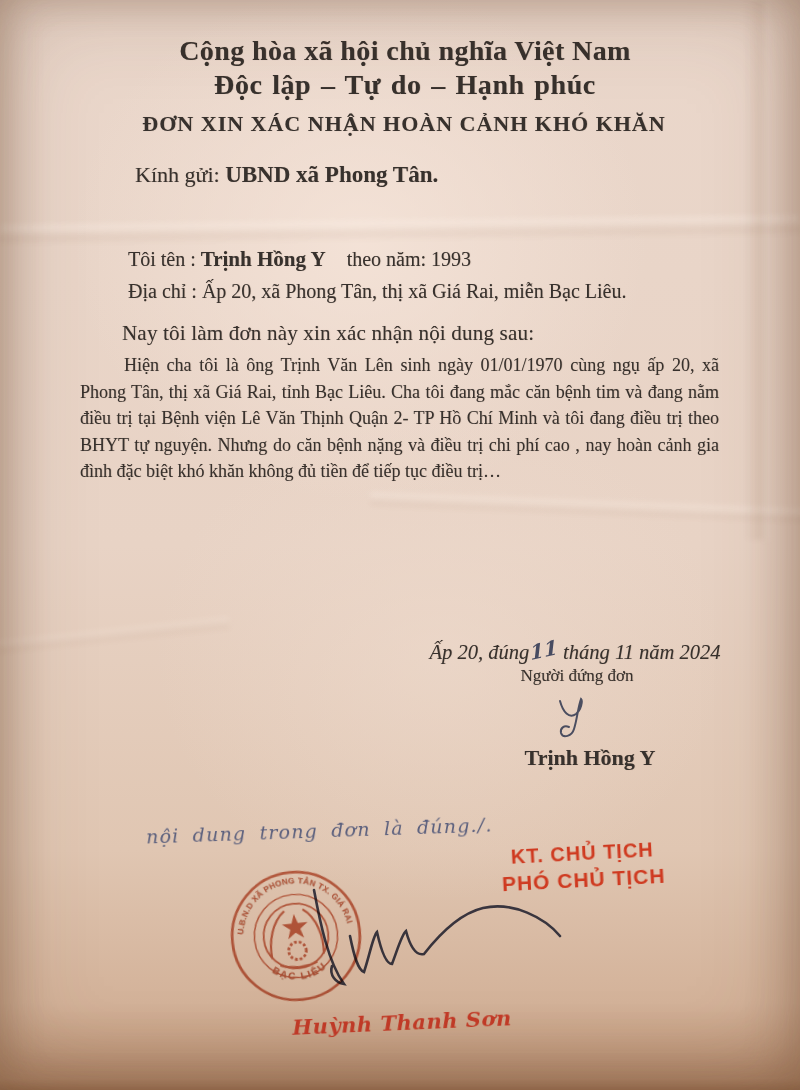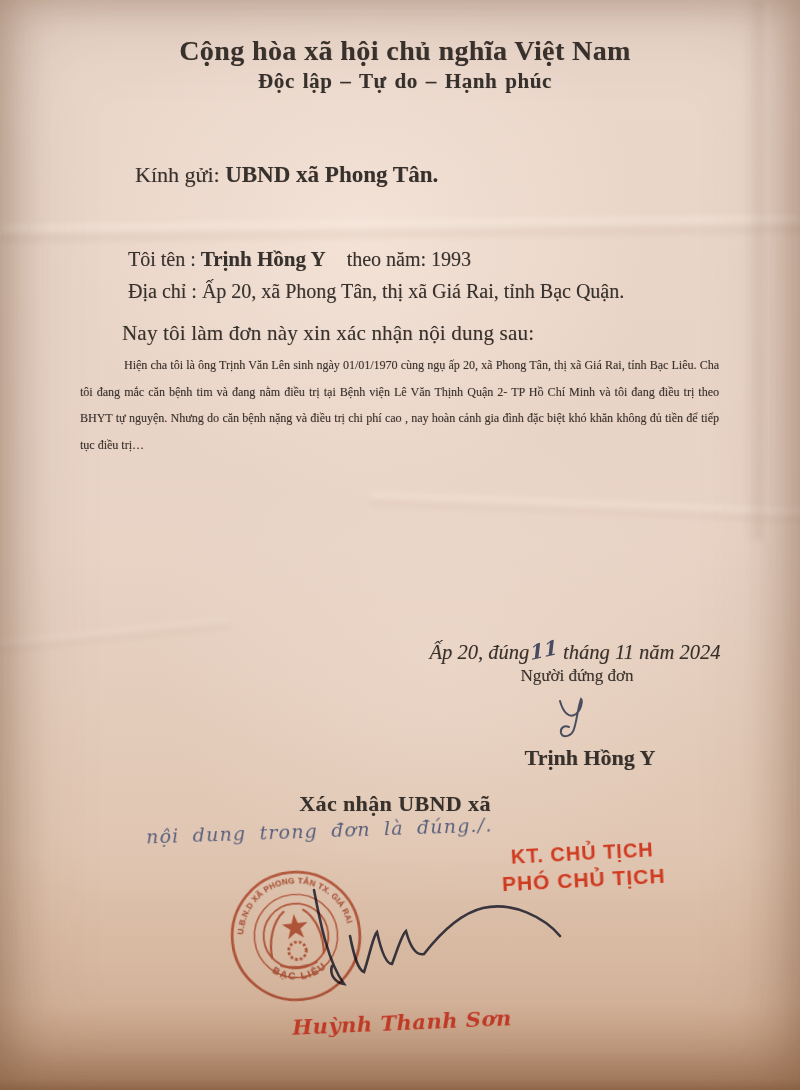--- a/index.html
+++ b/index.html
@@ -26,31 +26,31 @@
   .crease-h1{top:220px;left:0;width:800px;height:20px;transform:rotate(-.7deg);opacity:.5;
     background:linear-gradient(180deg,rgba(255,246,238,.55) 20%,rgba(130,88,62,.16) 70%,rgba(130,88,62,0));}
   .crease-h2{top:500px;left:370px;width:440px;height:16px;transform:rotate(2.2deg);opacity:.45;
     background:linear-gradient(180deg,rgba(255,246,238,.5) 25%,rgba(130,88,62,.15) 75%,rgba(130,88,62,0));}
   .crease-v1{top:0;left:744px;width:26px;height:540px;opacity:.6;
     background:linear-gradient(90deg,rgba(130,88,62,0),rgba(130,88,62,.15) 60%,rgba(255,246,238,.3));}
   .crease-d1{top:630px;left:-30px;width:260px;height:14px;transform:rotate(-6deg);opacity:.4;
     background:linear-gradient(180deg,rgba(255,246,238,.5),rgba(130,88,62,.14) 80%,rgba(130,88,62,0));}
 
   .nat-line1{top:35px;left:10px;width:790px;font-size:28px;font-weight:bold;letter-spacing:.4px;}
-  .nat-line2{top:69px;left:10px;width:790px;font-size:21px;font-weight:bold;letter-spacing:.6px;word-spacing:2px;}
+  .nat-line2{top:69px;left:10px;width:790px;font-size:28px;font-weight:bold;letter-spacing:.6px;word-spacing:2px;}
   .doc-title{top:111px;left:8px;width:792px;font-size:22px;font-weight:bold;letter-spacing:1px;}
   .recipient{top:162px;left:135px;font-size:22px;}
   .recipient b{font-size:23px;text-align:center;}
   .decl-line{font-size:20px;}
   .decl-name{top:247px;left:128px;}
   .decl-name b{font-size:21px;}
   .decl-name .gap{margin-left:16px;}
   .decl-address{top:280px;left:128px;}
   .statement-heading{top:321px;left:122px;font-size:21px;font-weight:normal;letter-spacing:.2px;}
-  .body-paragraphs{top:352px;left:80px;width:639px;font-size:12px;line-height:26.5px;text-align:justify;}
+  .body-paragraphs{top:352px;left:80px;width:639px;font-size:18px;line-height:26.5px;text-align:justify;}
   .body-paragraphs p{text-indent:44px;}
   .date-line{top:640px;left:390px;width:370px;font-style:italic;font-size:20.5px;}
   .hw-day{display:inline-block;font-family:"DejaVu Serif",serif;font-style:italic;font-weight:bold;
     color:#474b61;font-size:20px;transform:rotate(-12deg) skewX(-8deg);margin:0 5px 0 1px;position:relative;top:-2px;text-shadow:none;}
   .signer-role{top:666px;left:437px;width:280px;font-size:17px;}
   .signer-name{top:745px;left:450px;width:280px;font-size:22px;font-weight:bold;}
   .confirm-heading{top:791px;left:200px;width:390px;font-size:22px;font-weight:bold;letter-spacing:.4px;}
   .hw-note{top:818px;left:146px;width:430px;font-family:"DejaVu Serif",serif;font-style:italic;
     color:var(--pen-blue);font-size:19px;letter-spacing:1.2px;word-spacing:6px;transform:rotate(-2deg);
     text-shadow:none;filter:blur(.2px);}
@@ -72,56 +72,56 @@
 <div class="page">
 
   <div class="crease crease-h1"></div>
   <div class="crease crease-h2"></div>
   <div class="crease crease-v1"></div>
   <div class="crease crease-d1"></div>
 
   <div class="abs center nat-line1">Cộng hòa xã hội chủ nghĩa Việt Nam</div>
   <div class="abs center nat-line2">Độc lập – Tự do – Hạnh phúc</div>
 
+  <div class="abs center doc-title">ĐƠN XIN XÁC NHẬN HOÀN CẢNH KHÓ KHĂN</div>
 
   <div class="abs recipient">
     <span>Kính gửi:</span>
     <b>UBND xã Phong Tân.</b>
   </div>
 
   <div class="abs decl-line decl-name">
     <span>Tôi tên :</span>
     <b>Trịnh Hồng Y</b>
     <span class="gap">theo năm:</span>
     <span>1993</span>
   </div>
   <div class="abs decl-line decl-address">
     <span>Địa chỉ :</span>
-    <span>Ấp 20, xã Phong Tân, thị xã Giá Rai, tỉnh Bạc Quận.</span>
+    <span>Ấp 20, xã Phong Tân, thị xã Giá Rai, miễn Bạc Liêu.</span>
   </div>
 
   <div class="abs statement-heading">Nay tôi làm đơn này xin xác nhận nội dung sau:</div>
 
   <div class="abs body-paragraphs">
     <p>Hiện cha tôi là ông Trịnh Văn Lên sinh ngày 01/01/1970 cùng ngụ ấp 20, xã Phong Tân, thị xã Giá Rai, tỉnh Bạc Liêu. Cha tôi đang mắc căn bệnh tim và đang nằm điều trị tại Bệnh viện Lê Văn Thịnh Quận 2- TP Hồ Chí Minh và tôi đang điều trị theo BHYT tự nguyện. Nhưng do căn bệnh nặng và điều trị chi phí cao , nay hoàn cảnh gia đình đặc biệt khó khăn không đủ tiền để tiếp tục điều trị…</p>
   </div>
 
   <div class="abs center date-line">
     <span>Ấp 20, đúng</span><span class="hw-day">11</span><span>tháng 11 năm 2024</span>
   </div>
 
   <div class="abs center signer-role">Người đứng đơn</div>
 
   <svg class="abs ysig-svg" viewBox="0 0 34 46" fill="none" xmlns="http://www.w3.org/2000/svg">
     <path d="M 6,7 C 9,18 15,25 22,20 C 27,16 29,7 27,5 C 24,13 23,26 20,35 C 18,42 9,45 7,39 C 6,34 10,31 15,33" stroke="#3a3f55" stroke-width="2" stroke-linecap="round" opacity=".9"></path>
   </svg>
 
   <div class="abs center signer-name">Trịnh Hồng Y</div>
 
-  <div class="abs center confirm-heading">Xác nhận UBND xã</div>
 
   <div class="abs hw-note">nội dung trong đơn là đúng./.</div>
 
   <div class="abs center stamp-title">
     <div class="l1">KT. CHỦ TỊCH</div>
     <div class="l2">PHÓ CHỦ TỊCH</div>
   </div>
 
   <svg class="abs seal-svg" viewBox="0 0 160 160" xmlns="http://www.w3.org/2000/svg">
     <defs>

